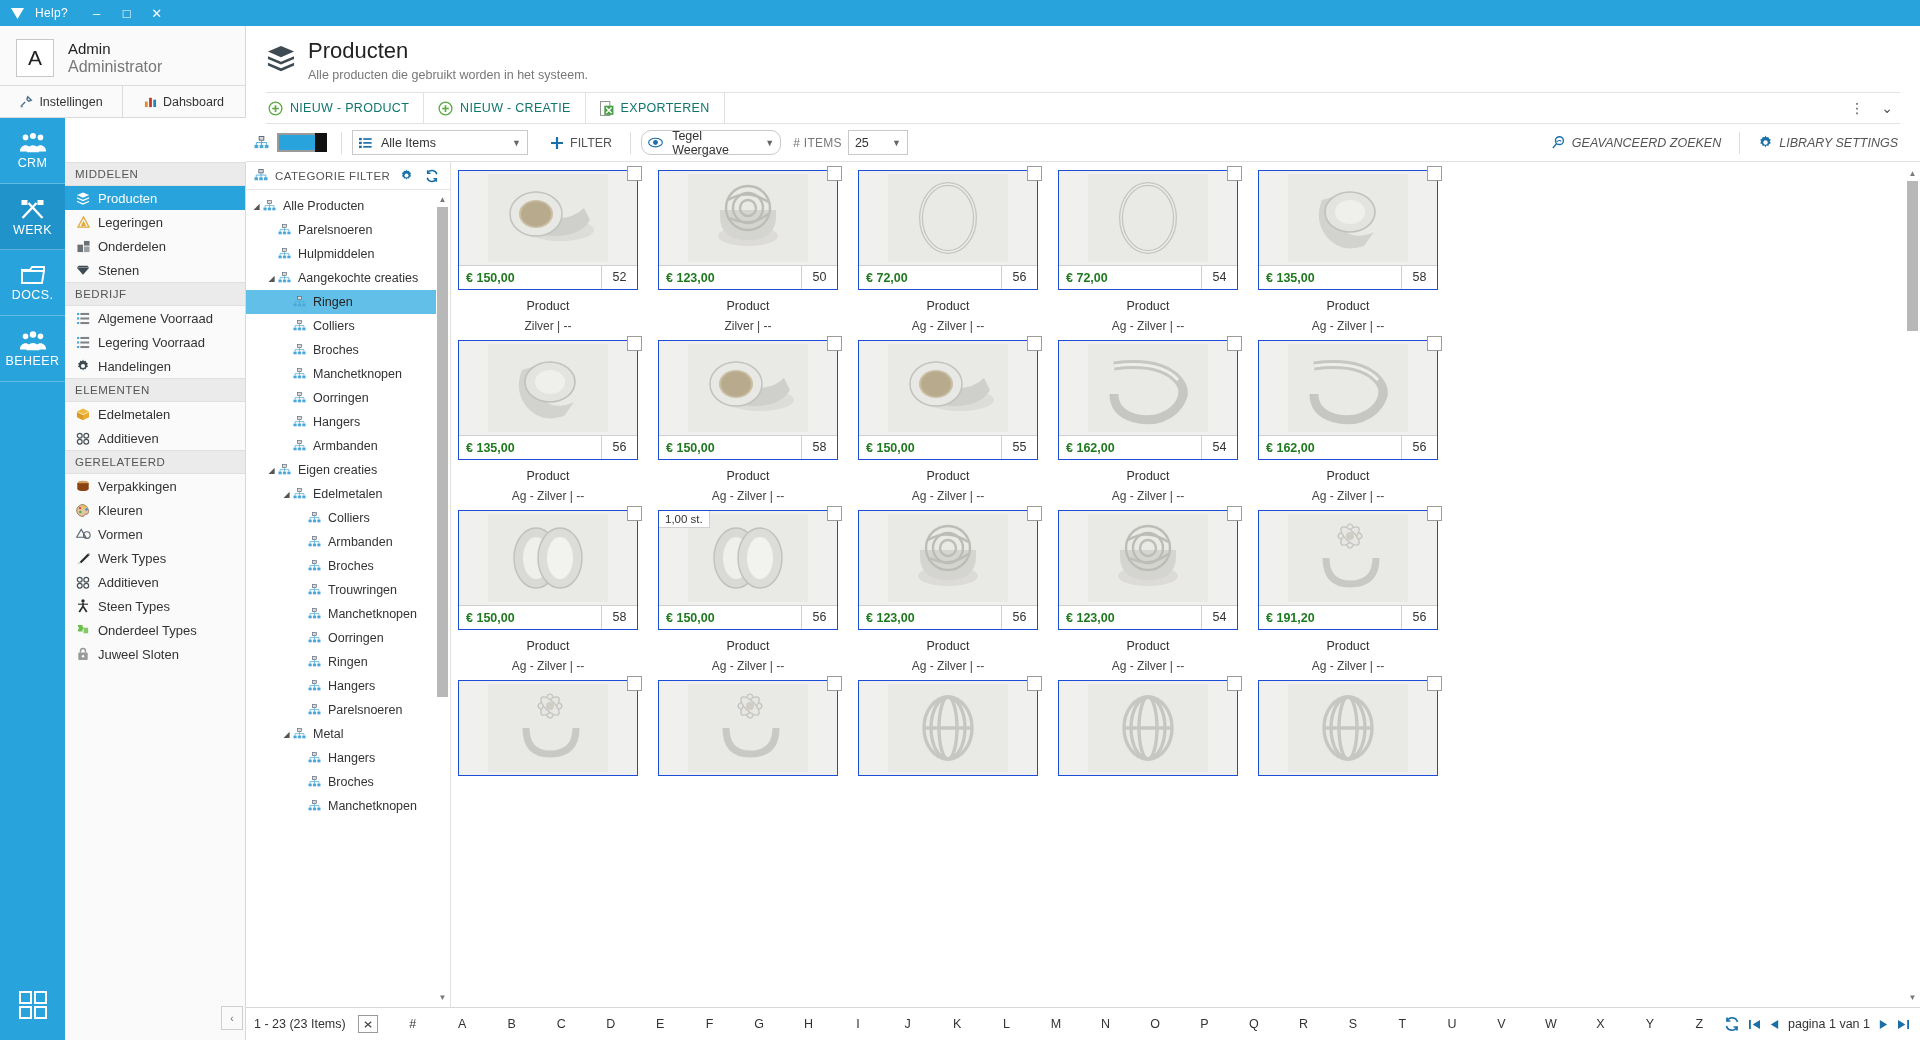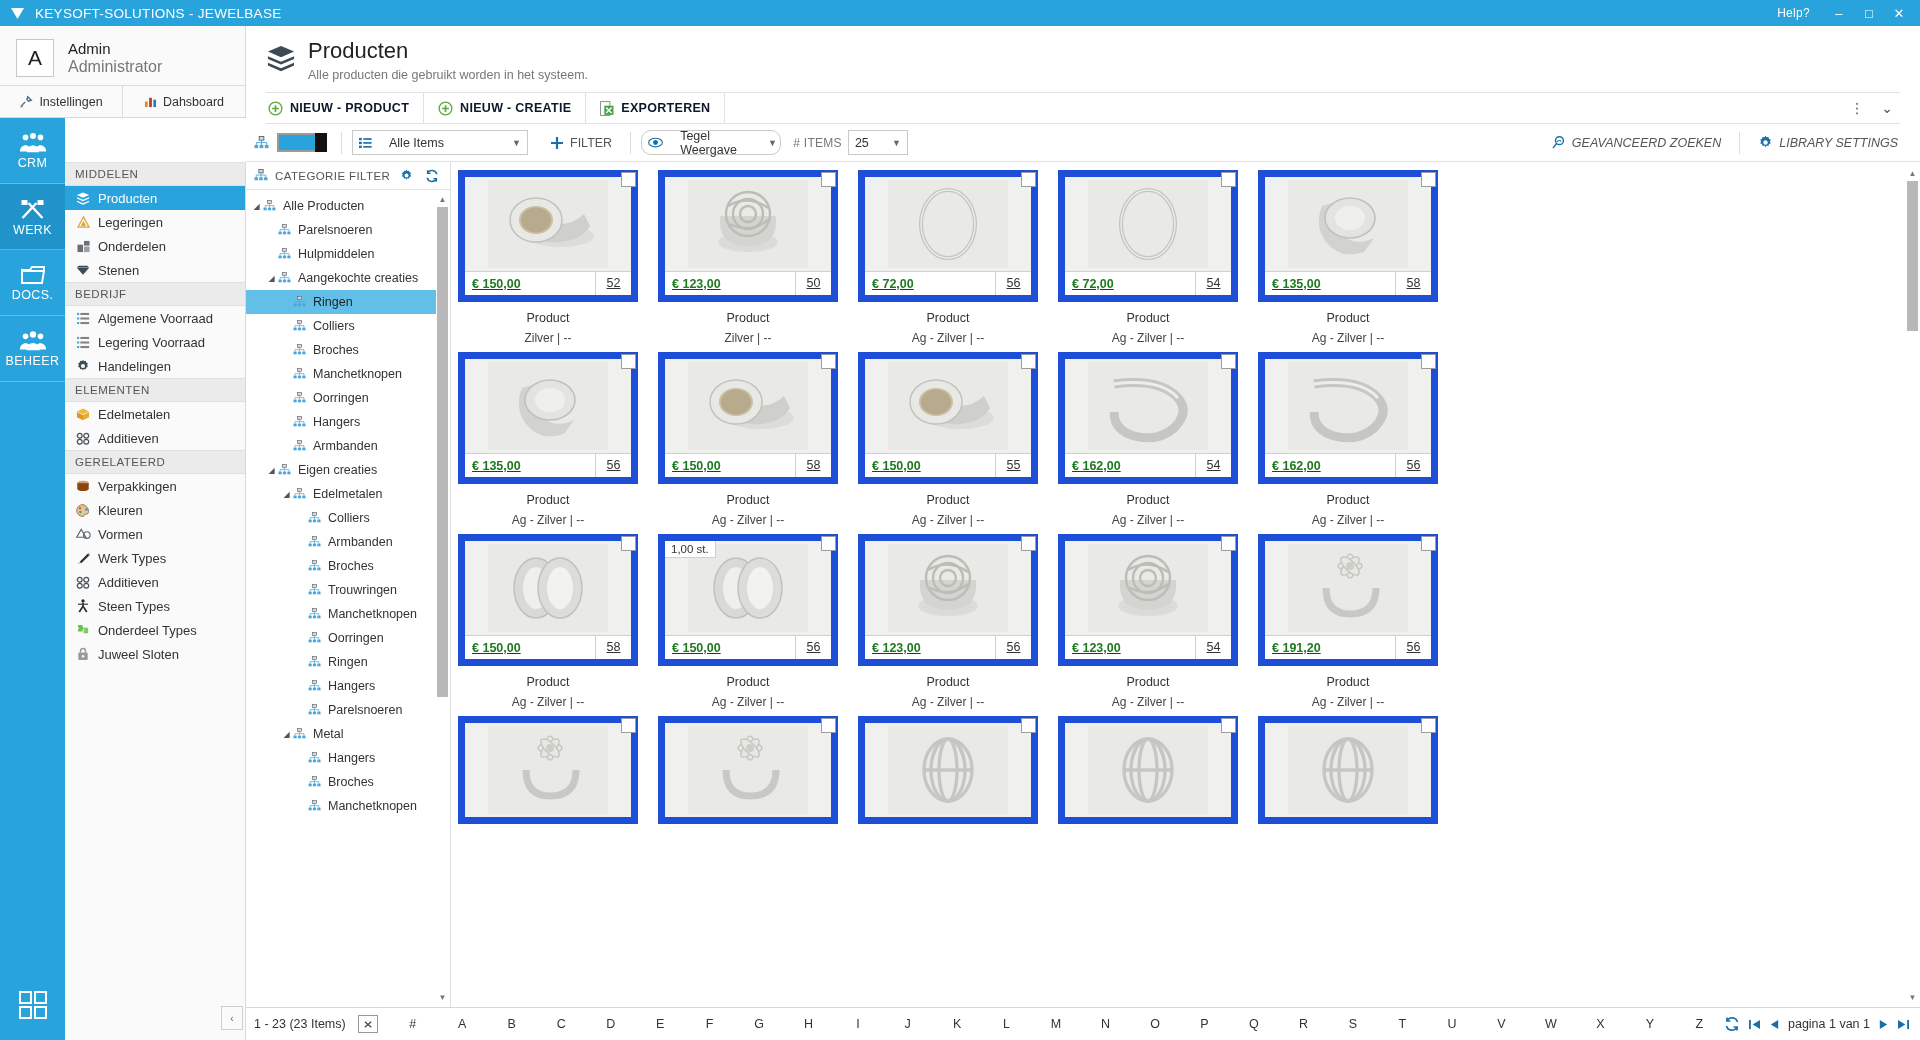--- a/index.html
+++ b/index.html
@@ -102,23 +102,22 @@
     font-family: "Liberation Sans", sans-serif; background: transparent;
   }
   .searchbox input::placeholder { color: #999; }
 
   .cmdbar {
     margin: 10px 20px 0 20px; height: 32px; display: flex; align-items: center;
     border-top: 1px solid #e2e2e2; border-bottom: 1px solid #e2e2e2;
   }
   .cmd {
     display: flex; align-items: center; gap: 7px; padding: 0 14px; height: 100%;
-    font-size: 12.5px; color: #0f172a; letter-spacing: .3px; cursor: default;
+    font-size: 12.5px; color: #0f766e; letter-spacing: .3px; cursor: default;
     border-right: 1px solid #e2e2e2;
-    font-weight: bold;
   }
   .cmd:first-child { padding-left: 2px; }
   .cmdbar-right { margin-left: auto; display: flex; align-items: center; gap: 4px; }
   .icon-btn {
     width: 26px; height: 26px; display: flex; align-items: center; justify-content: center;
     color: #555; font-size: 14px; cursor: default;
   }
 
   
   .filterbar {
@@ -130,21 +129,21 @@
   .toggle-sw {
     width: 42px; height: 19px; border: 2px solid #9a9a9a; background: #29a3dc;
     position: relative; margin-left: 8px; cursor: default;
   }
   .toggle-sw::after {
     content: ""; position: absolute; right: -10px; top: -2px;
     width: 12px; height: 19px; background: #111;
   }
   .select {
     height: 25px; border: 1px solid #c9c9c9; background: #fff;
-    display: flex; align-items: center; padding: 0 6px; gap: 17px;
+    display: flex; align-items: center; padding: 0 6px; gap: 9px;
     font-size: 12.5px; color: #333; cursor: default; position: relative;
   }
   .select .caret { margin-left: auto; color: #666; font-size: 9px; padding-left: 14px;}
   .sel-alle { width: 176px; }
   .sel-view { width: 140px; border-radius: 10px; }
   .sel-items { width: 60px; }
   .fb-btn {
     display: flex; align-items: center; gap: 6px; font-size: 12.5px;
     color: #555; cursor: default; padding: 0 8px; height: 26px;
   }
@@ -183,21 +182,21 @@
   .tp-thumb { position: absolute; top: 13px; height: 490px; width: 11px; background: #b8b8b8; }
 
   
   .tilewrap { flex: 1; position: relative; overflow: hidden; background: #fff; }
   .tilegrid {
     display: grid; grid-template-columns: repeat(5, 180px);
     gap: 7px 0; padding: 8px 0 0 7px; justify-content: start;
     column-gap: 20px;
   }
   .tile { width: 180px; position: relative; cursor: default; }
-  .tile-box { border: 7px solid #1d4ed8; background: #fff; position: relative; text-decoration: underline; }
+  .tile-box { border: 1px solid #1d4ed8; background: #fff; position: relative; }
   .tile-img {
     height: 94px; background: #f0f0ee; display: flex;
     align-items: center; justify-content: center; overflow: hidden;
   }
   .tile-chk {
     position: absolute; right: -5px; top: -5px; width: 15px; height: 15px;
     border: 1px solid #9c9c9c; background: #fff;
   }
   .tile-qty {
     position: absolute; left: 0; top: 0; background: #fff; border-right: 1px solid #d0d0d0;
@@ -253,21 +252,20 @@
 </style>
 </head>
 <body>
 
 <div class="titlebar">
   <span class="diamond">
     <svg width="15" height="13" viewBox="0 0 16 14">
         <path d="M1 1 L15 1 L8 13 Z" fill="#ffffff"></path>
       </svg>
   </span>
-  <span class="tb-title">KEYSOFT-SOLUTIONS - JEWELBASE</span>
   <div class="tb-right">
     <span class="help">Help?</span>
     <div class="win-btn">–</div>
     <div class="win-btn">□</div>
     <div class="win-btn win-close">✕</div>
   </div>
 </div>
 
 <div class="frame">
 

